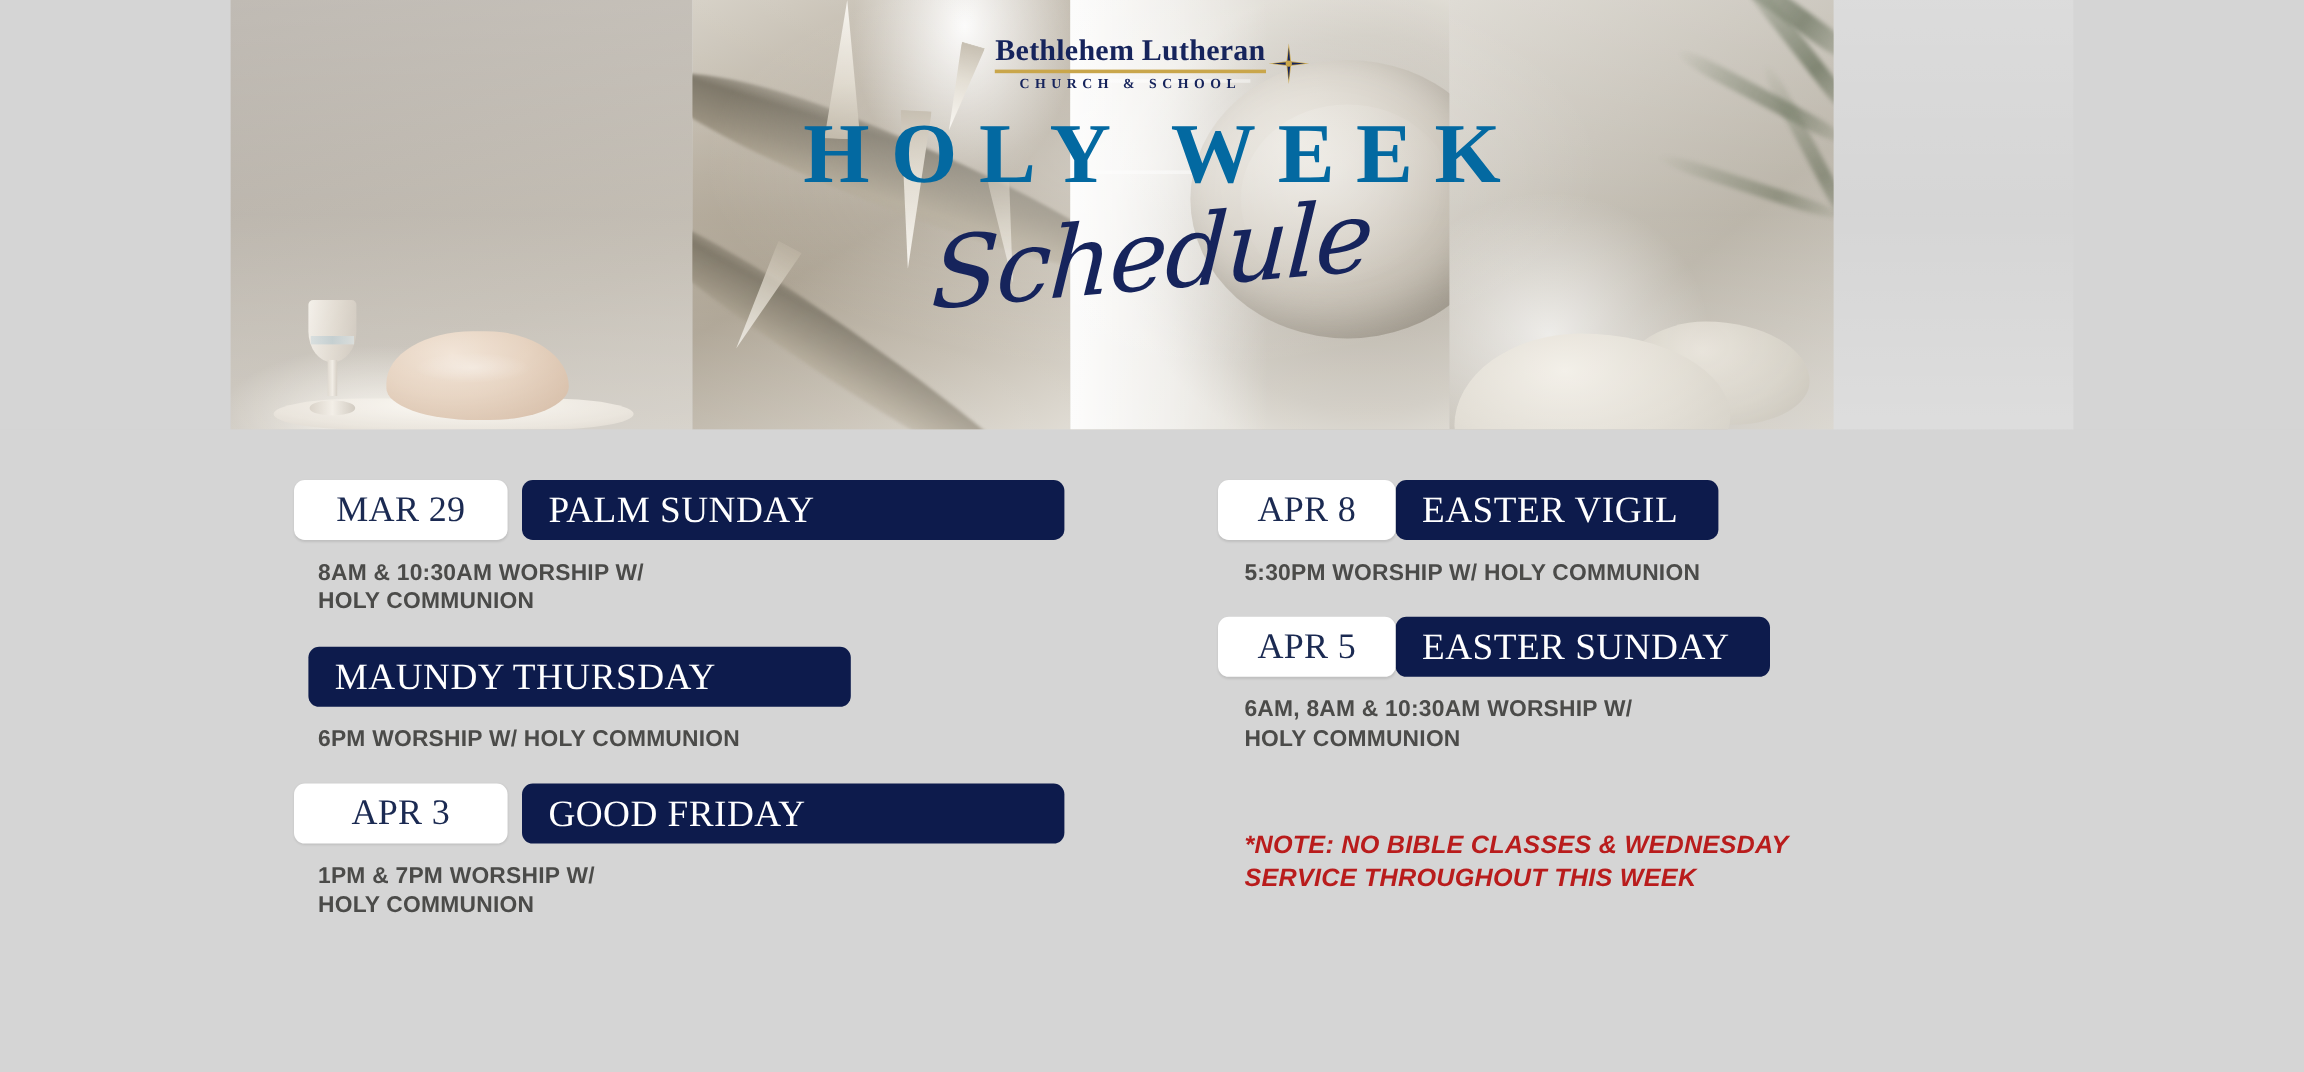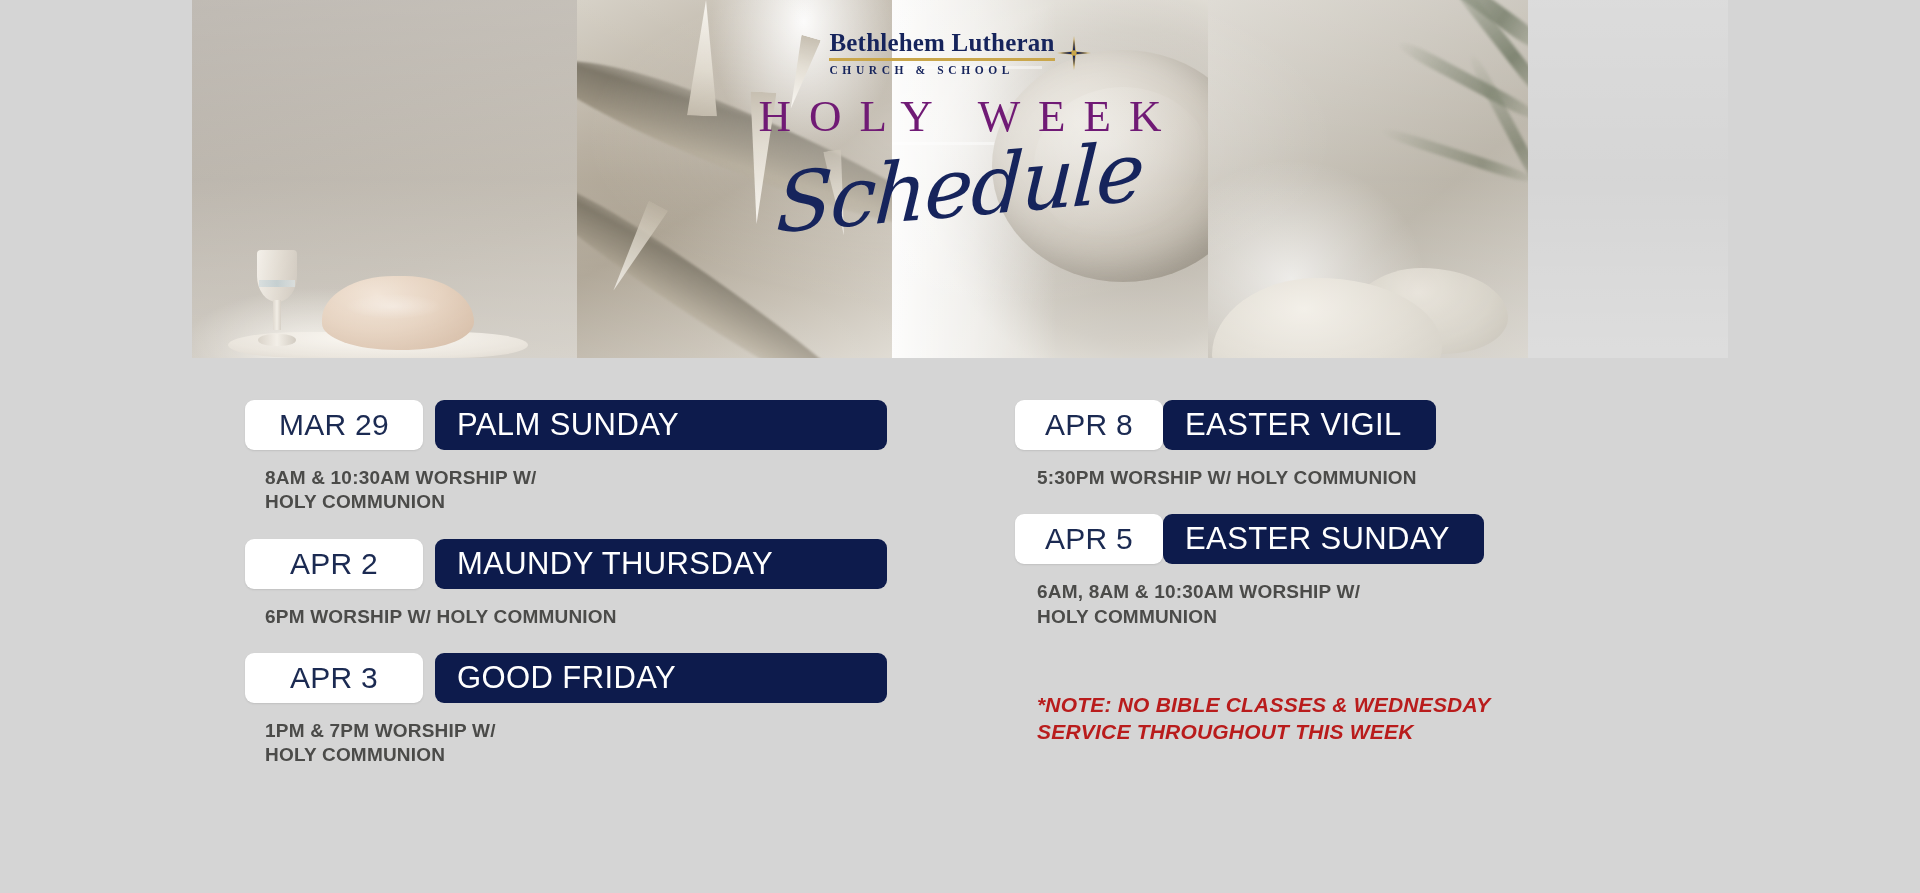--- a/index.html
+++ b/index.html
@@ -240,38 +240,38 @@
     height: 3px;
     background: #c9a64b;
     margin: 2px 0 3px;
   }
   .logo-sub {
     font-family: "Liberation Serif", serif;
     font-weight: bold;
     font-size: 11.5px;
     color: #16245c;
     letter-spacing: 4.6px;
-    text-align: left;
+    text-align: center;
     white-space: nowrap;
   }
   .logo-star {
     position: relative;
     width: 34px; height: 34px;
     margin-left: 2px;
     flex: none;
     align-self: center;
   }
 
   .holy-week {
     margin-top: 18px;
     font-family: "Liberation Serif", serif;
-    font-weight: normal;
-    font-size: 45px;
+    font-weight: bold;
+    font-size: 71px;
     letter-spacing: 18px;
-    color: #701a75;
+    color: #0369a1;
     text-indent: 18px;
     line-height: 1;
     white-space: nowrap;
   }
 
   .schedule-script {
     margin-top: 4px;
     font-family: "DejaVu Serif", serif;
     font-style: italic;
     font-size: 82px;
@@ -292,20 +292,21 @@
     gap: 110px;
   }
   .col { width: 660px; }
 
   .row { margin-bottom: 24px; }
   .row:last-child { margin-bottom: 0; }
 
   .badges {
     display: flex;
     align-items: stretch;
+    font-family: Liberation Serif, serif;
   }
   .badges.tight { }
 
   .date-chip {
     background: #ffffff;
     color: #1b2a52;
     border-radius: 9px;
     height: 50px;
     min-width: 178px;
     display: flex;
@@ -460,21 +461,20 @@
         <div class="badges">
           <div class="date-chip">MAR 29</div>
           <div class="title-chip">PALM SUNDAY</div>
         </div>
         <div class="detail">8AM &amp; 10:30AM WORSHIP W/
 HOLY COMMUNION</div>
       </div>
 
       <div class="row">
         <div class="badges">
-          <div class="date-chip">APR 2</div>
           <div class="title-chip">MAUNDY THURSDAY</div>
         </div>
         <div class="detail">6PM WORSHIP W/ HOLY COMMUNION</div>
       </div>
 
       <div class="row">
         <div class="badges">
           <div class="date-chip">APR 3</div>
           <div class="title-chip">GOOD FRIDAY</div>
         </div>

